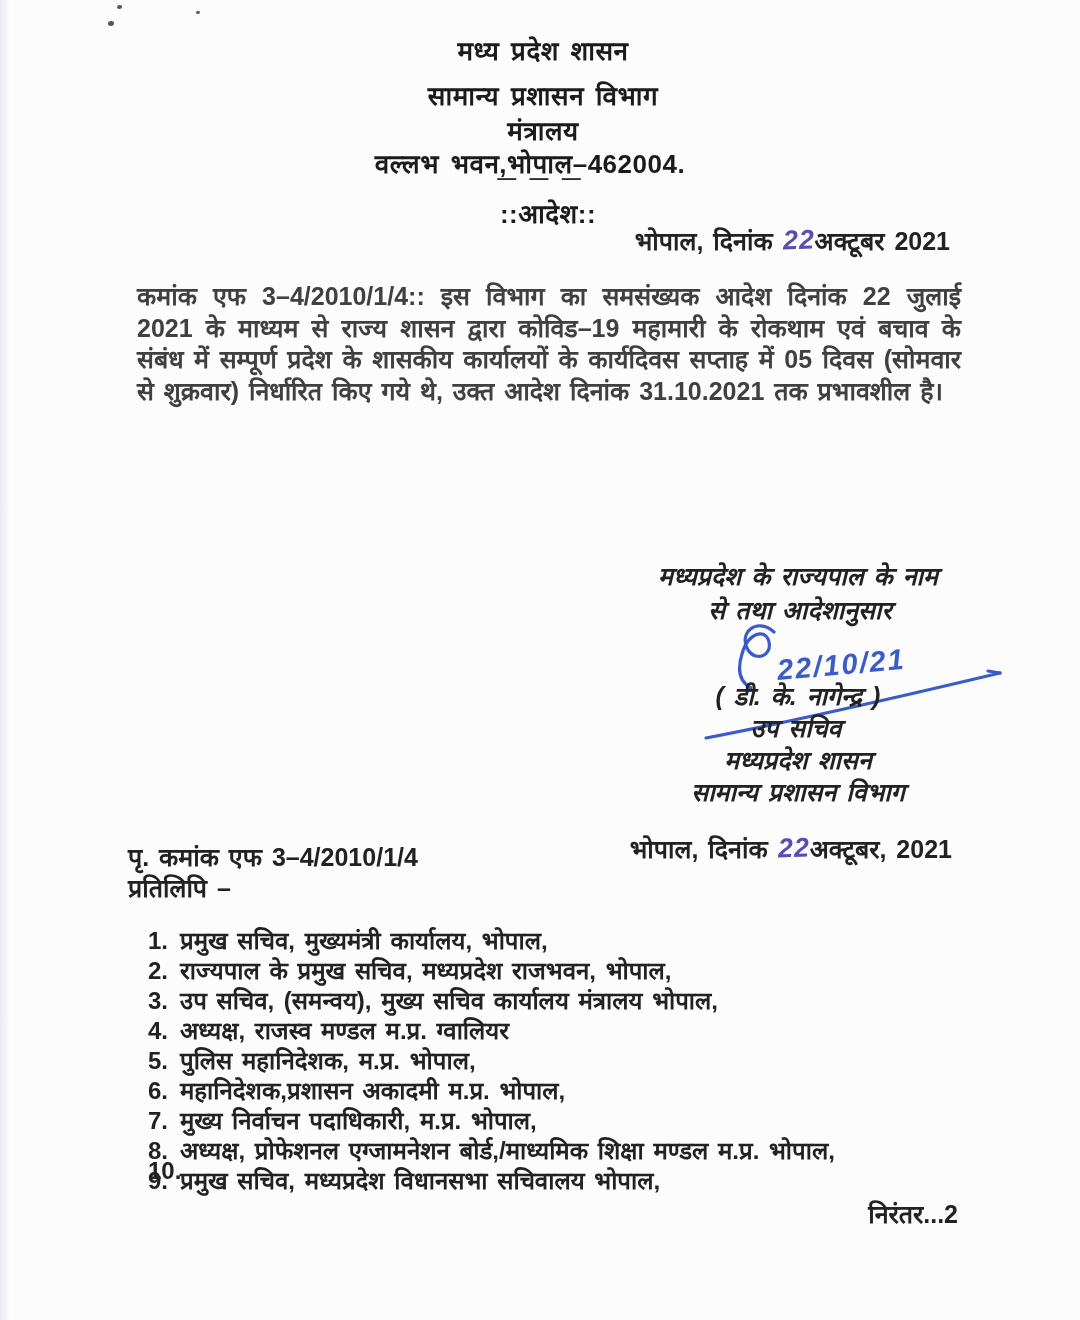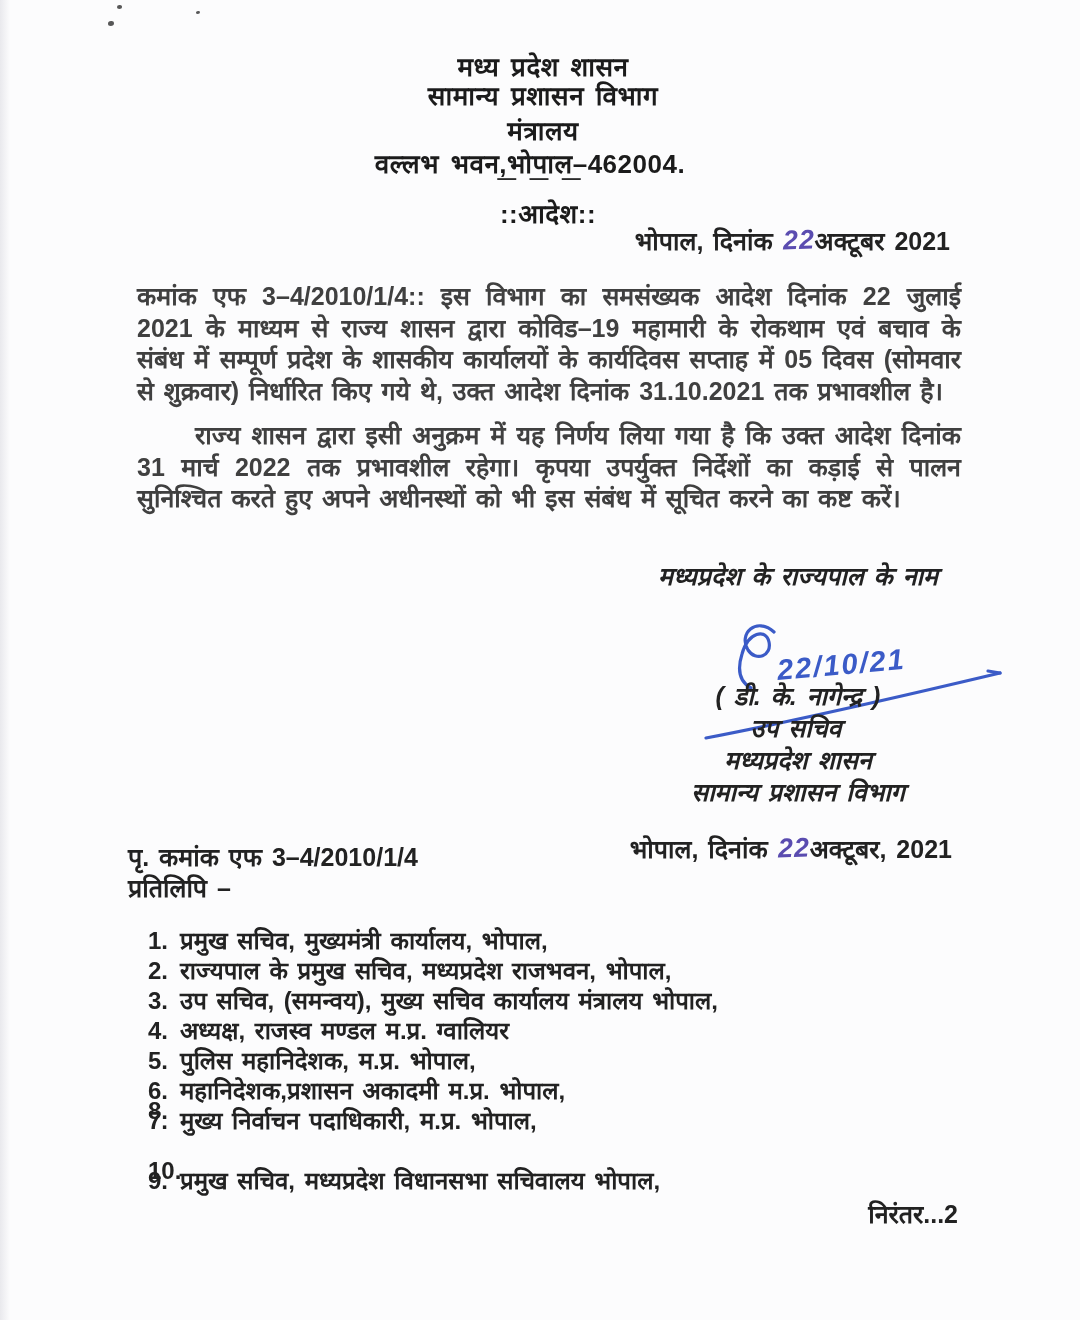--- a/index.html
+++ b/index.html
@@ -56,35 +56,35 @@
 </head>
 <body>
 
 <div class="page">
 
   <div class="scan-edge"></div>
   <div class="speck" style="left:117px;top:5px"></div>
   <div class="speck" style="left:108px;top:21px;width:6px;height:5px"></div>
   <div class="speck" style="left:196px;top:11px;width:4px;height:3px"></div>
 
-  <div class="center hdr" style="left:543px;top:48px">मध्य प्रदेश शासन</div>
+  <div class="center hdr" style="left:543px;top:32px">मध्य प्रदेश शासन</div>
   <div class="center hdr" style="left:543px;top:77px">सामान्य प्रशासन विभाग</div>
   <div class="center hdr" style="left:543px;top:112px">मंत्रालय</div>
   <div class="center hdr" style="left:530px;top:145px">वल्लभ भवन,भोपाल–462004.</div>
   <div class="center dashes" style="left:539px;top:167px">— — —</div>
   <div class="center hdr" style="left:548px;top:195px">::आदेश::</div>
 
   <div class="dateline" style="top:223px;right:130px">
     <span>भोपाल, दिनांक </span><span class="hand">22</span><span>अक्टूबर 2021</span>
   </div>
 
   <div class="para" style="top:281px">कमांक एफ 3–4/2010/1/4:: इस विभाग का  समसंख्यक आदेश दिनांक 22 जुलाई 2021 के माध्यम से राज्य शासन द्वारा कोविड–19 महामारी के रोकथाम एवं बचाव के संबंध में सम्पूर्ण प्रदेश के शासकीय कार्यालयों के कार्यदिवस सप्ताह में 05 दिवस (सोमवार से शुक्रवार) निर्धारित किए गये थे, उक्त आदेश दिनांक 31.10.2021 तक प्रभावशील है।</div>
-  <div class="para p2" style="top:420px">राज्य शासन द्वारा इसी अनुक्रम में यह निर्णय लिया गया है कि उक्त आदेश दिनांक 31 मार्च 2022 तक प्रभावशील रहेगा। कृपया उपर्युक्त निर्देशों का कड़ाई से पालन सुनिश्चित करते हुए अपने अधीनस्थों को भी इस संबंध में सूचित करने का कष्ट करें।</div>
 
   <div class="center sig-line" style="left:798px;top:558px">मध्यप्रदेश के राज्यपाल के नाम</div>
+  <div class="center sig-line" style="left:800px;top:592px">से तथा आदेशानुसार</div>
 
   <svg class="sig-svg" style="left:690px;top:610px" width="340" height="150" viewBox="0 0 340 150">
     <path class="sig-stroke" d="M84,22 C66,6 48,24 58,40 C66,52 82,46 79,32 C76,18 58,22 52,44 C47,60 50,72 61,78"></path>
     <text class="sig-note" x="88" y="70" transform="rotate(-5 88 70)">22/10/21</text>
     <path class="sig-stroke" d="M16,128 C110,110 230,82 310,63"></path>
     <path class="sig-stroke" d="M310,63 l-12,-2"></path>
   </svg>
 
   <div class="center sig-line" style="left:798px;top:678px">( डी. के. नागेन्द्र )</div>
   <div class="center sig-line" style="left:796px;top:710px">उप सचिव</div>
@@ -129,20 +129,21 @@
         <span class="txt">महानिदेशक,प्रशासन अकादमी म.प्र. भोपाल,</span>
       </div>
 
       <div class="recipient-row">
         <span class="num">7.</span>
         <span class="txt">मुख्य निर्वाचन पदाधिकारी, म.प्र. भोपाल,</span>
       </div>
 
       <div class="recipient-row">
         <span class="num">8.</span>
+        <span class="txt">अध्यक्ष, प्रोफेशनल एग्जामनेशन बोर्ड,/माध्यमिक शिक्षा मण्डल म.प्र. भोपाल,</span>
       </div>
 
       <div class="recipient-row">
         <span class="num">9.</span>
         <span class="txt">प्रमुख सचिव, मध्यप्रदेश विधानसभा सचिवालय भोपाल,</span>
       </div>
 
       <div class="recipient-row">
         <span class="num">10.</span>
       </div>

